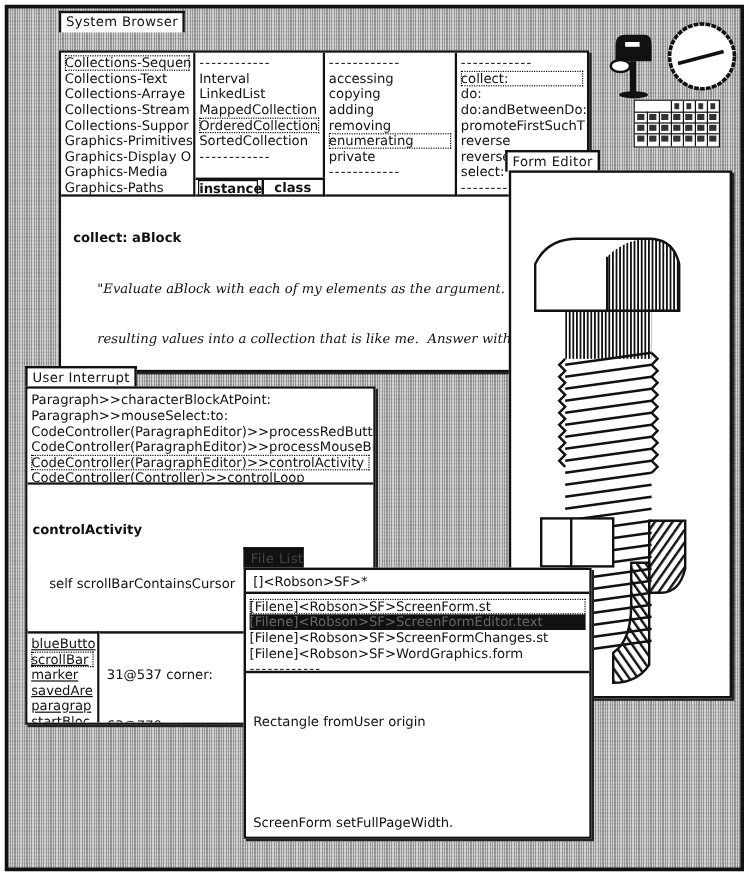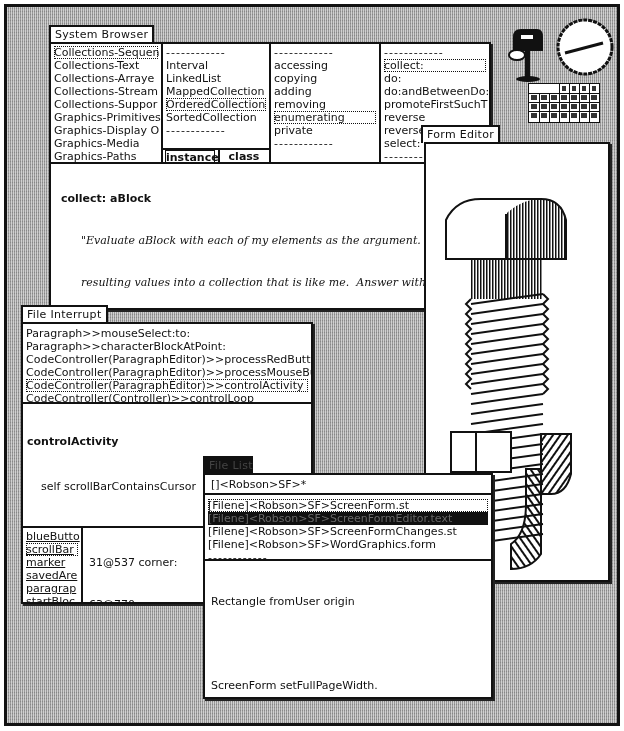--- a/index.html
+++ b/index.html
@@ -85,21 +85,21 @@
           <rect x="12" y="29" width="6" height="5"></rect>
           <rect x="22" y="29" width="6" height="5"></rect>
           <rect x="32" y="29" width="6" height="5"></rect>
           <rect x="42" y="29" width="6" height="5"></rect>
           <rect x="52" y="29" width="6" height="5"></rect>
           <rect x="62" y="29" width="6" height="5"></rect>
       </g>
     </svg>
   </div>
 
-  <div class="titletab" style="left:42px;top:18px;text-align:right;">System Browser</div>
+  <div class="titletab" style="left:42px;top:2px;text-align:right;">System Browser</div>
   <div class="win" style="left:42px;top:35px;width:442px;height:268px;">
     <div class="pane" style="left:0;top:0;width:112px;height:120px;border-right:2px solid #111;border-bottom:2px solid #111;">
       <div class="list">
         <div class="sel">Collections-Sequen</div>
         <div>Collections-Text</div>
         <div>Collections-Arraye</div>
         <div>Collections-Stream</div>
         <div>Collections-Suppor</div>
         <div>Graphics-Primitives</div>
         <div>Graphics-Display O</div>
@@ -189,26 +189,26 @@
       <path d="M45 155 L40 160 L45 165 L40 170 L45 175 L40 180 L45 185 L40 190 L45 195 L40 200 L45 205 L40 210 L45 215 L40 220 L45 225 L40 230 L45 235 L40 240 L45 245" stroke="#111" stroke-width="2" fill="none"></path>
       <path d="M117 150 L122 155 L117 160 L122 165 L117 170 L122 175 L117 180 L122 185 L117 190 L122 195 L117 200 L122 205 L117 210 L122 215 L117 220 L122 225 L117 230 L122 235 L117 240 L122 245 L117 250" stroke="#111" stroke-width="2" fill="none"></path>
 
       <rect x="25" y="288" width="60" height="40" fill="#fff" stroke="#111" stroke-width="2"></rect>
       <line x1="50" y1="288" x2="50" y2="328" stroke="#111" stroke-width="2"></line>
       <path d="M115 290 L145 290 L145 330 Q140 350 125 350 L115 350 Z" fill="url(#diag)" stroke="#111" stroke-width="2"></path>
       <path d="M100 325 L115 325 L115 410 Q105 425 85 425 L85 400 Q100 390 100 360 Z" fill="url(#diag2)" stroke="#111" stroke-width="2"></path>
     </svg>
   </div>
 
-  <div class="titletab" style="left:14px;top:298px;">File Interrupt</div>
+  <div class="titletab" style="left:14px;top:298px;">User Interrupt</div>
   <div class="win" style="left:14px;top:315px;width:292px;height:282px;">
     <div class="pane" style="left:0;top:0;width:288px;height:80px;border-bottom:2px solid #111;">
       <div class="list" style="padding-top:3px;">
+        <div>Paragraph&gt;&gt;characterBlockAtPoint:</div>
         <div>Paragraph&gt;&gt;mouseSelect:to:</div>
-        <div>Paragraph&gt;&gt;characterBlockAtPoint:</div>
         <div>CodeController(ParagraphEditor)&gt;&gt;processRedButton</div>
         <div>CodeController(ParagraphEditor)&gt;&gt;processMouseButtons</div>
         <div class="sel">CodeController(ParagraphEditor)&gt;&gt;controlActivity</div>
         <div>CodeController(Controller)&gt;&gt;controlLoop</div>
       </div>
     </div>
     <div class="pane" style="left:0;top:80px;width:288px;height:120px;">
       <div class="code" style="line-height:15px;padding-left:4px;">
         <div class="bold">controlActivity</div>
         <div>    self scrollBarContainsCursor</div>

